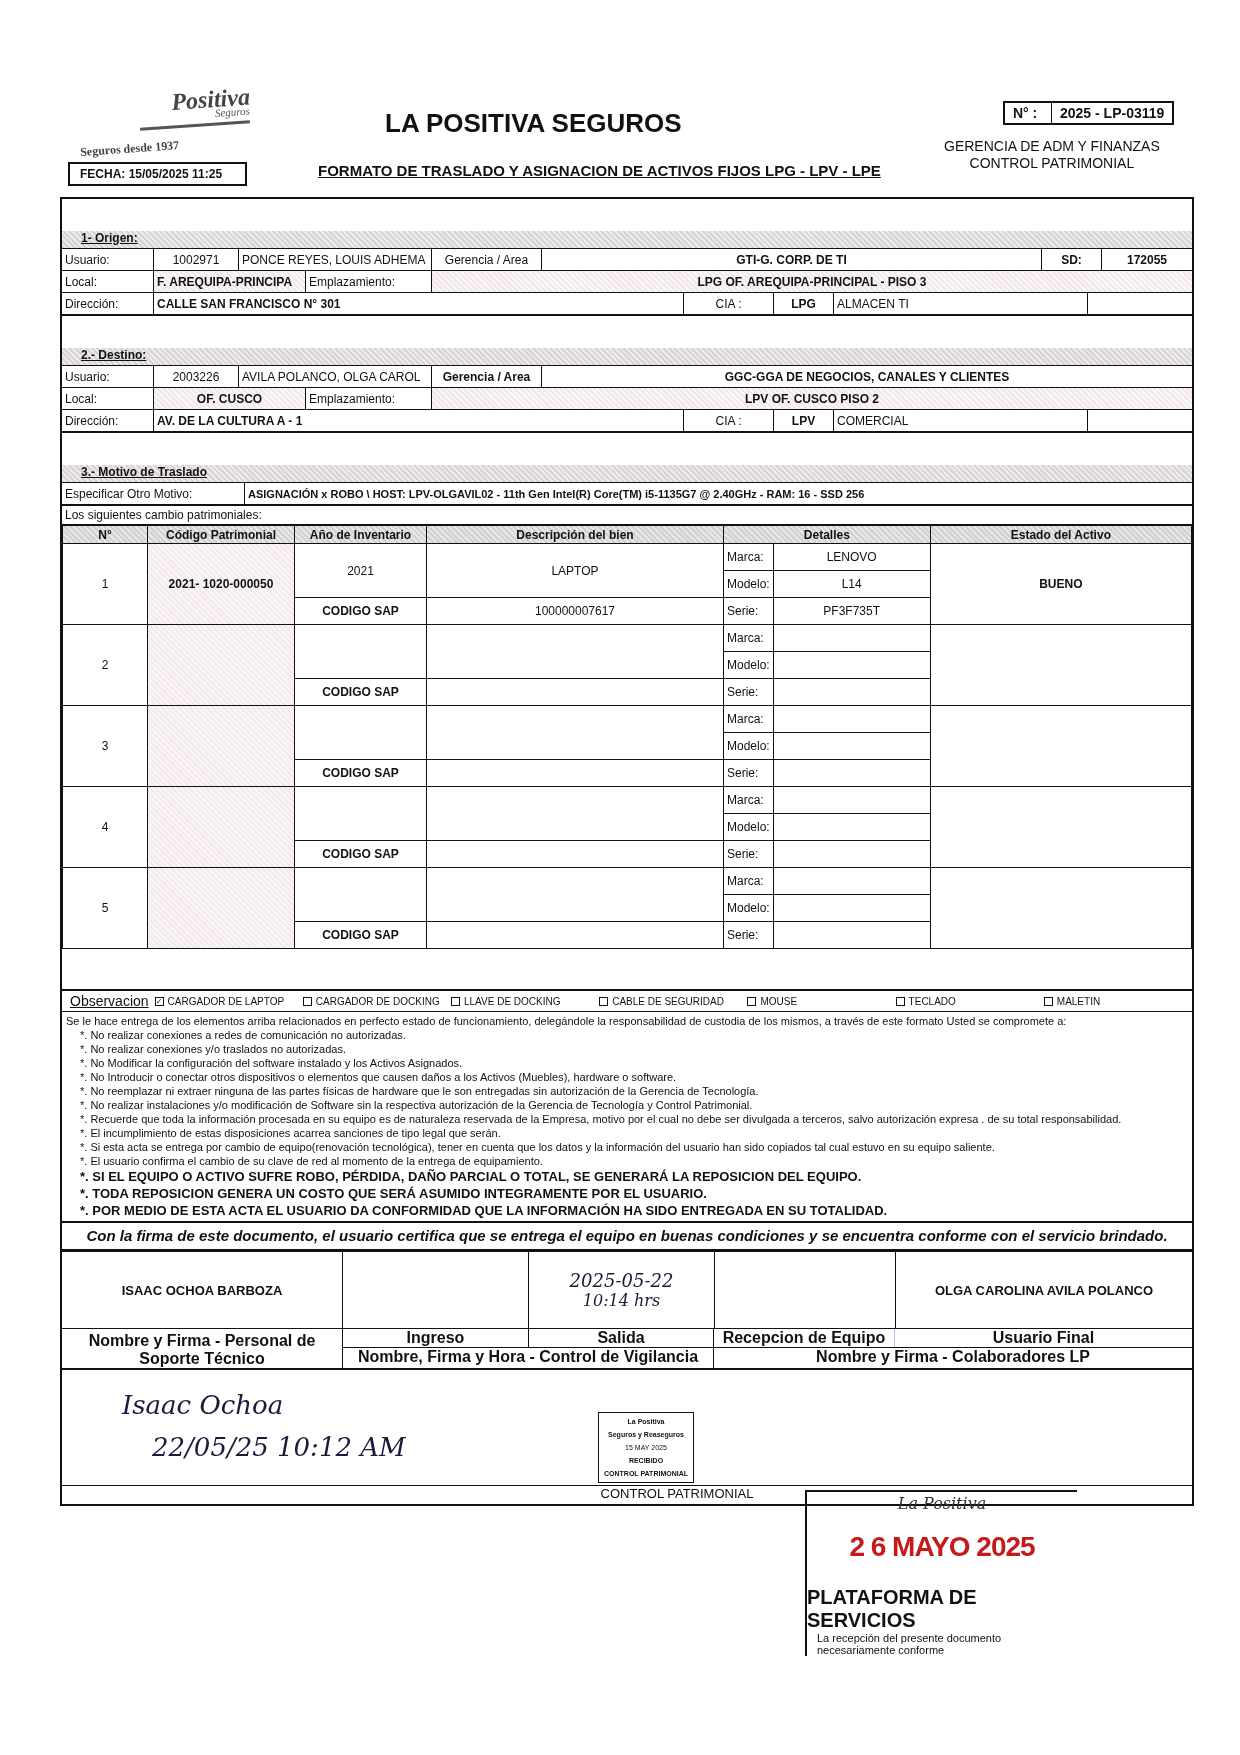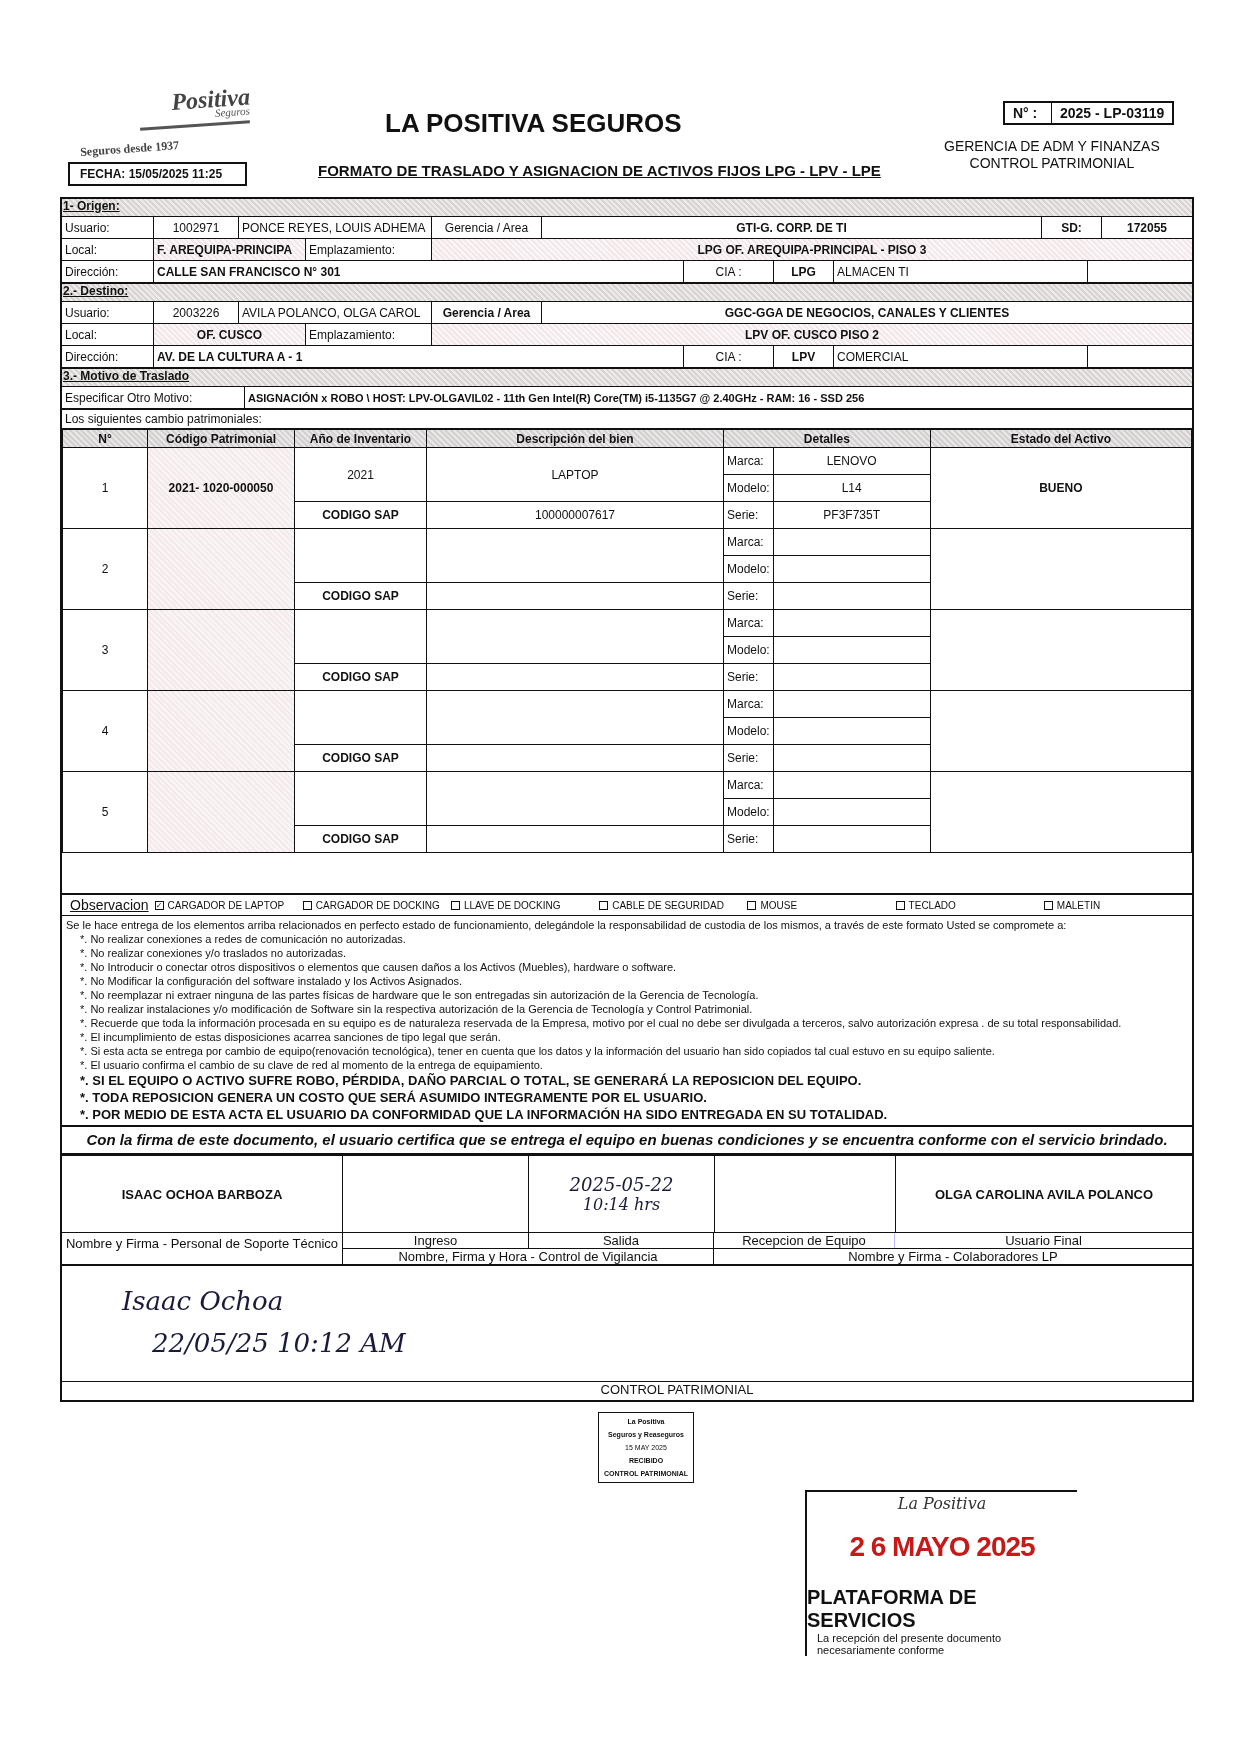--- a/index.html
+++ b/index.html
@@ -11,21 +11,21 @@
   .logo .bar{height:3px;background:#555;margin:3px 0 0 20px;transform:rotate(-4deg);}
   .logo .since{font-family:"Liberation Serif",serif;font-weight:bold;font-size:12px;color:#444;margin-top:12px;transform:rotate(-4deg);margin-left:-40px;}
   .title{left:385px;top:108px;font-size:26px;font-weight:bold;letter-spacing:0px;}
   .fecha{left:68px;top:162px;border:2px solid #111;padding:3px 10px;font-size:12px;font-weight:bold;width:155px;}
   .subtitle{left:318px;top:162px;font-size:15px;font-weight:bold;text-decoration:underline;}
   .numbox{left:1003px;top:101px;border:2px solid #111;display:flex;font-size:14px;font-weight:bold;}
   .numbox div{padding:2px 8px;}
   .numbox div:first-child{border-right:1px solid #111;width:30px;}
   .gerencia{left:944px;top:138px;font-size:14px;text-align:center;line-height:17px;}
   .frame{left:60px;top:197px;width:1130px;border:2px solid #111;}
-  .sec{height:17px;background:repeating-linear-gradient(45deg,#d8d4d4 0 2px,#efeaea 2px 4px);border-bottom:1px solid #111;font-size:12px;font-weight:bold;padding-left:1px;}
+  .sec{height:17px;background:repeating-linear-gradient(45deg,#d8d4d4 0 2px,#efeaea 2px 4px);border-bottom:1px solid #111;font-size:12px;font-weight:bold;padding-left:19px;margin-top:32px;}
   .sec span{text-decoration:underline;}
   .row{display:flex;border-bottom:1px solid #111;height:21px;font-size:12px;align-items:center;}
   .row > div{height:100%;display:flex;align-items:center;border-right:1px solid #111;padding:0 3px;box-sizing:border-box;overflow:hidden;white-space:nowrap;}
   .row > div:last-child{border-right:none;}
   .c{justify-content:center;}
   .b{font-weight:bold;}
   .shade{background:repeating-linear-gradient(45deg,#f2e8ea 0 2px,#fbf6f7 2px 4px);}
   .assets{width:100%;border-collapse:collapse;font-size:12px;}
   .assets td,.assets th{border:1px solid #111;padding:0 3px;height:26px;}
   .assets th{background:repeating-linear-gradient(45deg,#d0cccc 0 2px,#ecebeb 2px 4px);font-weight:bold;height:17px;}
@@ -40,21 +40,21 @@
   .obs .obs-title{font-size:14px;text-decoration:underline;margin-right:6px;}
   .obs .opt{display:flex;align-items:center;margin-right:0;flex:1;}
   .cb{display:inline-block;width:7px;height:7px;border:1px solid #111;margin-right:4px;font-size:8px;line-height:7px;text-align:center;}
   .terms{font-size:11px;padding:2px 4px;line-height:14px;border-bottom:2px solid #111;}
   .terms .item{padding-left:14px;}
   .terms .bold{font-weight:bold;font-size:13px;line-height:17px;}
   .cert{font-size:15px;font-weight:bold;font-style:italic;text-align:center;padding:4px 10px;border-bottom:3px solid #111;line-height:18px;}
   .sig{display:flex;height:76px;border-bottom:1px solid #111;}
   .sig > div{border-right:1px solid #111;display:flex;align-items:center;justify-content:center;font-size:13px;font-weight:bold;text-align:center;}
   .sig > div:last-child{border-right:none;}
-  .siglab{display:flex;font-size:13px;font-weight:normal;border-bottom:2px solid #111;}
+  .siglab{display:flex;font-size:16px;font-weight:bold;border-bottom:2px solid #111;}
   .siglab > div{border-right:1px solid #111;text-align:center;}
   .siglab > div:last-child{border-right:none;}
   .hand{font-family:"DejaVu Serif",serif;font-style:italic;color:#1a1a3a;}
   .stamp-small{left:598px;top:1412px;width:90px;border:1px solid #111;font-size:7px;text-align:center;line-height:13px;padding:2px;}
   .stamp-red{left:805px;top:1490px;width:270px;}
   .stamp-red .reddate{color:#c41a1a;font-size:28px;font-weight:bold;text-align:center;font-family:"Liberation Sans",sans-serif;letter-spacing:-1px;}
   .stamp-red .plat{font-size:20px;font-weight:bold;margin-top:23px;}
   .stamp-red .small{font-size:11px;line-height:12px;padding-left:10px;}
 </style>
 </head>
@@ -279,22 +279,22 @@
           <span>MALETIN</span>
         </div>
       </div>
   </div>
 
   <div class="terms">
     <div>Se le hace entrega de los elementos arriba relacionados en perfecto estado de funcionamiento, delegándole la responsabilidad de custodia de los mismos, a través de este formato Usted se compromete a:</div>
     <div id="terms-items">
         <div class="item">*. No realizar conexiones a redes de comunicación no autorizadas.</div>
         <div class="item">*. No realizar conexiones y/o traslados no autorizadas.</div>
+        <div class="item">*. No Modificar la configuración del software instalado y los Activos Asignados.</div>
         <div class="item">*. No Introducir o conectar otros dispositivos o elementos que causen daños a los Activos (Muebles), hardware o software.</div>
-        <div class="item">*. No Modificar la configuración del software instalado y los Activos Asignados.</div>
         <div class="item">*. No reemplazar ni extraer ninguna de las partes físicas de hardware que le son entregadas sin autorización de la Gerencia de Tecnología.</div>
         <div class="item">*. No realizar instalaciones y/o modificación de Software sin la respectiva autorización de la Gerencia de Tecnología y Control Patrimonial.</div>
         <div class="item">*. Recuerde que toda la información procesada en su equipo es de naturaleza reservada de la Empresa, motivo por el cual no debe ser divulgada a   terceros, salvo autorización expresa . de su total responsabilidad.</div>
         <div class="item">*. El incumplimiento de estas disposiciones acarrea sanciones de tipo legal que serán.</div>
         <div class="item">*. Si esta acta se entrega por cambio de equipo(renovación tecnológica), tener en cuenta que los datos  y la información del usuario han sido copiados tal cual estuvo en su equipo saliente.</div>
         <div class="item">*. El usuario confirma el cambio de su clave de red al momento de la entrega de equipamiento.</div>
       </div>
     <div id="terms-bold">
         <div class="item bold">*. SI EL EQUIPO O ACTIVO SUFRE ROBO, PÉRDIDA, DAÑO PARCIAL O TOTAL, SE GENERARÁ LA REPOSICION DEL EQUIPO.</div>
         <div class="item bold">*. TODA REPOSICION GENERA UN COSTO QUE SERÁ ASUMIDO INTEGRAMENTE POR EL USUARIO.</div>

